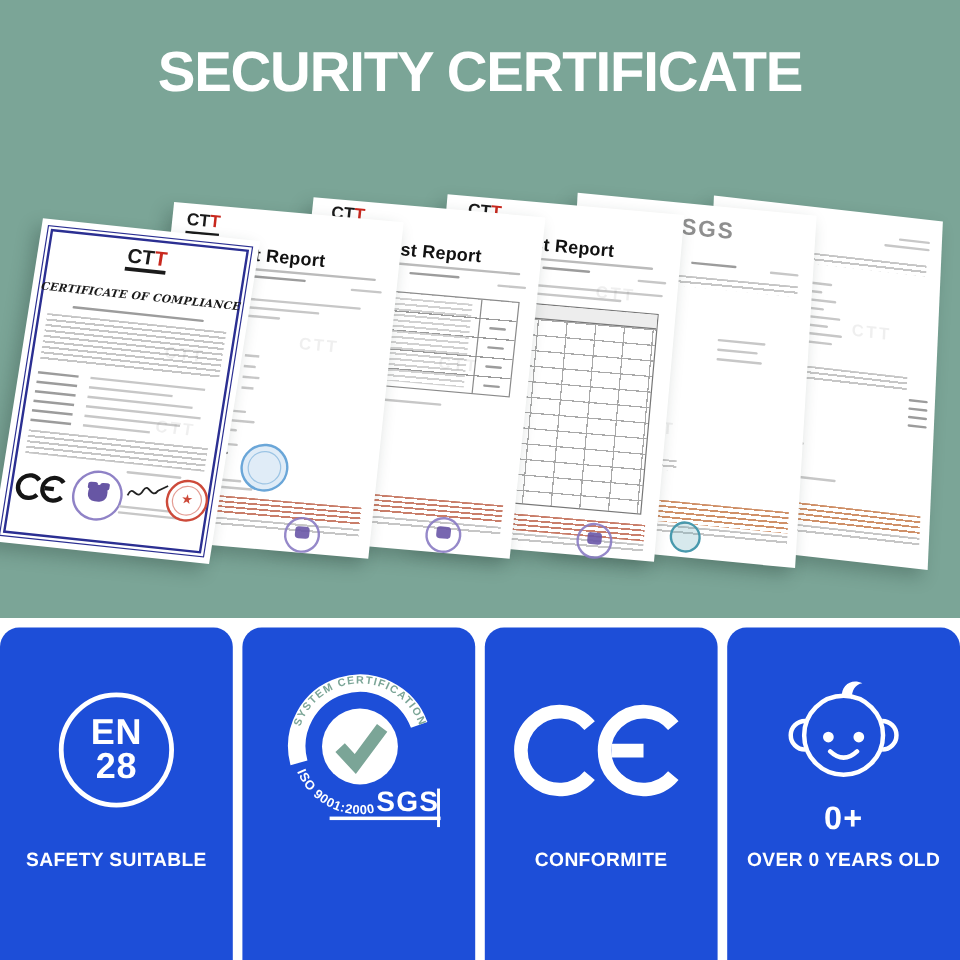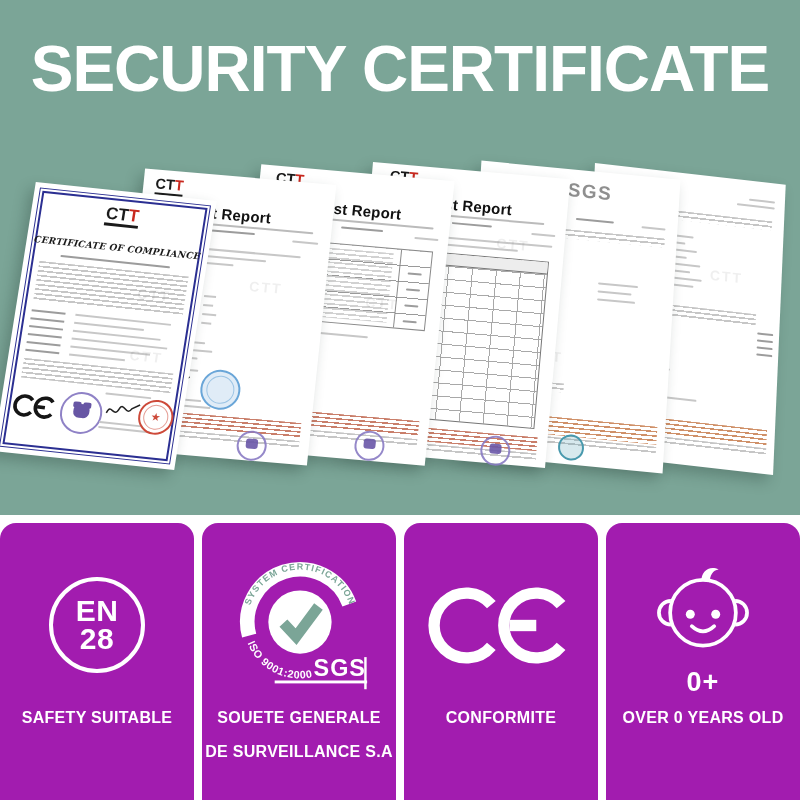--- a/index.html
+++ b/index.html
@@ -1,20 +1,20 @@
 <!DOCTYPE html>
 <html><head>
 <meta charset="utf-8">
 <style>
   html,body{margin:0;padding:0;}
   body{width:800px;height:800px;position:relative;overflow:hidden;background:#ffffff;
        font-family:"Liberation Sans",sans-serif;}
   .hero{position:absolute;left:0;top:0;width:800px;height:515px;background:#7BA597;}
   .main-title{position:absolute;left:0;top:32px;width:800px;text-align:center;color:#ffffff;
-       font-size:64px;font-weight:bold;letter-spacing:-1px;white-space:nowrap;}
+       font-size:47px;font-weight:bold;letter-spacing:-1px;white-space:nowrap;}
   
   .doc{position:absolute;background:#ffffff;box-shadow:-5px 7px 14px rgba(30,50,42,.28);}
   .abs{position:absolute;}
   .tl{position:absolute;height:2px;background:#c7c7c7;border-radius:1px;}
   .tld{background:#9c9c9c;}
   .pb{position:absolute;background-image:repeating-linear-gradient(to bottom,#c6c6c6 0,#c6c6c6 1.7px,transparent 1.7px,transparent 4.6px);}
   .rb{position:absolute;background-image:repeating-linear-gradient(to bottom,#c97e6a 0,#c97e6a 1.5px,transparent 1.5px,transparent 4.2px);}
   .ob{position:absolute;background-image:repeating-linear-gradient(to bottom,#cf9068 0,#cf9068 1.5px,transparent 1.5px,transparent 4.4px);}
   .ctt{position:absolute;font-weight:bold;color:#1a1a1a;line-height:1;}
   .ctt .cr{color:#c8281e;}
@@ -27,21 +27,21 @@
   .frow2{position:absolute;height:8px;background-repeat:no-repeat;background-position:0 3px,58px 3px;
         background-image:linear-gradient(#9c9c9c,#9c9c9c),linear-gradient(#c7c7c7,#c7c7c7);}
   .stamp{position:absolute;border-radius:50%;}
   .pstamp{position:absolute;width:26px;height:26px;border:2.5px solid #8a7cc4;border-radius:50%;opacity:.9;}
   .pstamp i{display:block;width:12px;height:10px;background:#6a57a8;border-radius:3px;margin:6px auto 0;}
   .wm{position:absolute;font-weight:bold;color:#555555;opacity:.09;font-size:14px;letter-spacing:2px;}
   .sgslogo{position:absolute;font-weight:bold;font-size:19px;color:#8f8f8f;letter-spacing:1.5px;}
   
   .cards{position:absolute;left:0;top:515px;width:800px;height:285px;background:#ffffff;
          display:flex;gap:8px;padding-top:8px;box-sizing:border-box;}
-  .card{flex:1;background:#a21caf;border-radius:16px 16px 0 0;position:relative;text-align:center;}
+  .card{flex:1;background:#1d4ed8;border-radius:16px 16px 0 0;position:relative;text-align:center;}
   .icon-area{height:152px;margin-top:26px;display:flex;flex-direction:column;align-items:center;justify-content:center;}
   .card-label{margin-top:0;font-size:16px;font-weight:bold;color:#ffffff;line-height:2.1;letter-spacing:.3px;}
   .en71{width:88px;height:88px;border:4.5px solid #fff;border-radius:50%;display:flex;flex-direction:column;
         align-items:center;justify-content:center;color:#fff;font-weight:bold;font-size:30px;line-height:.92;letter-spacing:.5px;}
   .age{color:#fff;font-weight:bold;font-size:27px;margin-top:2px;letter-spacing:1px;}
 </style>
 </head>
 <body>
 
 <div class="hero">
@@ -261,24 +261,20 @@
         <text font-size="11" font-weight="bold" fill="#ffffff" letter-spacing=".6" font-family="Liberation Sans, sans-serif">
           <textPath href="#arcIsoP" startOffset="2%">ISO 9001:2000</textPath>
         </text>
         <circle cx="82" cy="72" r="32.5" fill="#ffffff"></circle>
         <path d="M65 73 L78 87 L101 56" stroke="#7BA597" stroke-width="11" fill="none"></path>
         <text x="96" y="127" font-size="24" font-weight="bold" fill="#ffffff" letter-spacing="1" font-family="Liberation Sans, sans-serif">SGS</text>
         <rect x="56" y="132" width="95" height="3" fill="#ffffff"></rect>
         <rect x="148" y="108" width="2.5" height="33" fill="#ffffff"></rect>
       </svg>
     </div>
-    <div class="card-label">
-      <div>SOUETE GENERALE</div>
-      <div>DE SURVEILLANCE S.A</div>
-    </div>
   </div>
 
   <div class="card">
     <div class="icon-area">
       <svg width="150" height="91" viewBox="0 0 185 112" xmlns="http://www.w3.org/2000/svg">
         <path d="M80.6 30.3 A40 40 0 1 0 80.6 81.7" stroke="#ffffff" stroke-width="14" fill="none"></path>
         <path d="M166.6 30.3 A40 40 0 1 0 166.6 81.7" stroke="#ffffff" stroke-width="14" fill="none"></path>
         <path d="M103 56 H136" stroke="#ffffff" stroke-width="14" fill="none"></path>
       </svg>
     </div>

